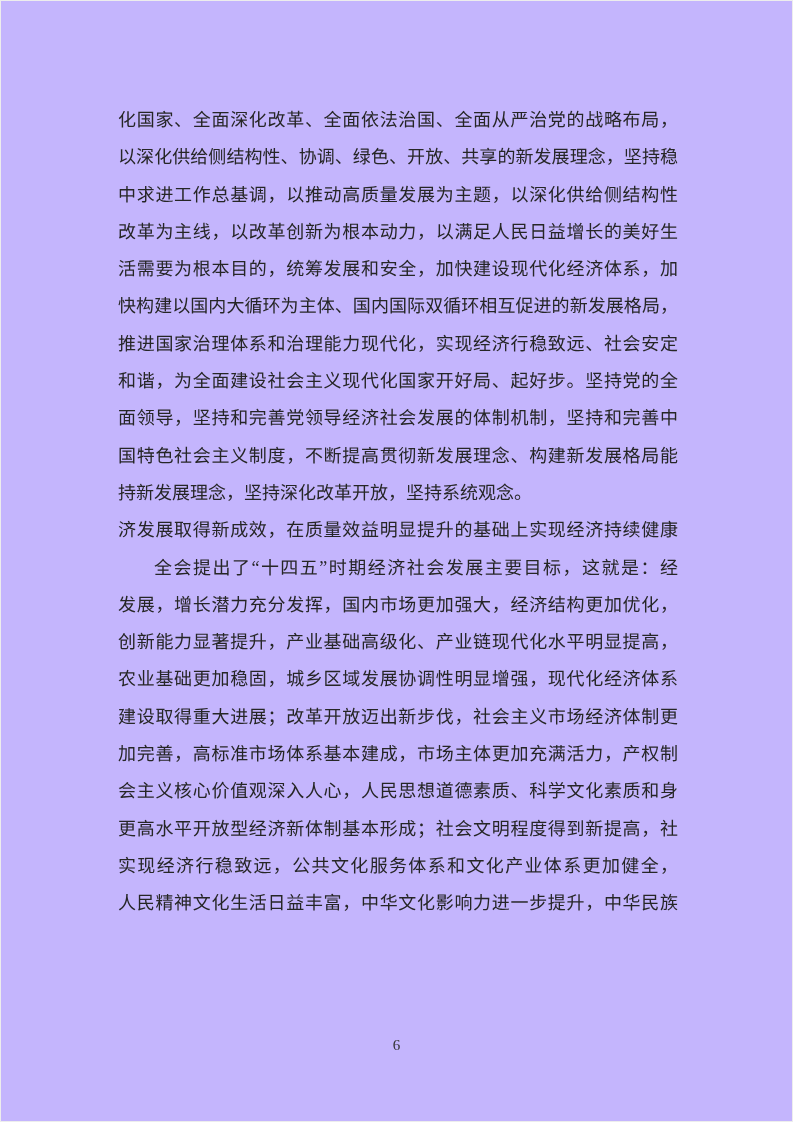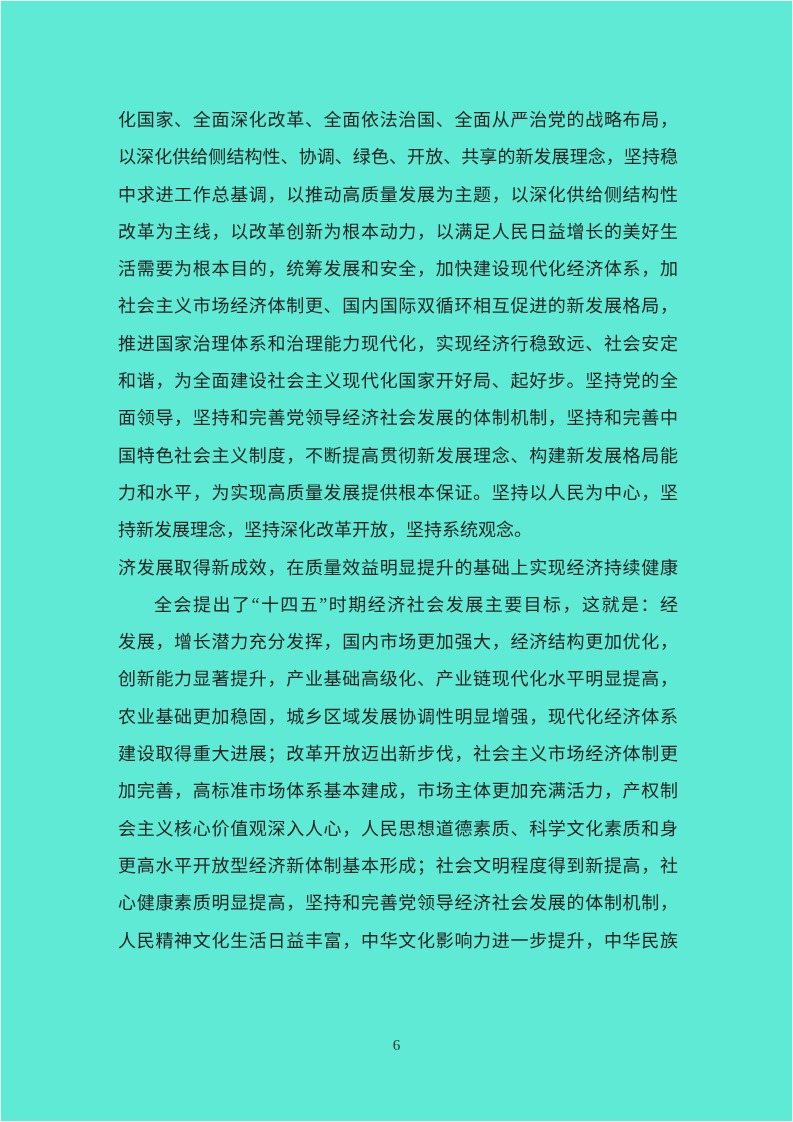--- a/index.html
+++ b/index.html
@@ -6,21 +6,21 @@
   html, body {
     margin: 0;
     padding: 0;
     background: #ffffff;
   }
   .page {
     position: relative;
     width: 793px;
     height: 1122px;
     margin: 0 auto;
-    background: #5eead4;
+    background: #c4b5fd;
     box-sizing: border-box;
     border: 1px solid #ededed;
     font-family: "Liberation Serif", "DejaVu Serif", serif;
     overflow: hidden;
     padding-left: 20px;
   }
   .text-block {
     position: absolute;
     left: 117px;
     top: 101px;
@@ -59,33 +59,32 @@
 </head>
 <body>
 
 <div class="page">
   <div class="text-block">
     <div class="line">化国家、全面深化改革、全面依法治国、全面从严治党的战略布局，</div>
     <div class="line">以深化供给侧结构性、协调、绿色、开放、共享的新发展理念，坚持稳</div>
     <div class="line">中求进工作总基调，以推动高质量发展为主题，以深化供给侧结构性</div>
     <div class="line">改革为主线，以改革创新为根本动力，以满足人民日益增长的美好生</div>
     <div class="line">活需要为根本目的，统筹发展和安全，加快建设现代化经济体系，加</div>
-    <div class="line">社会主义市场经济体制更、国内国际双循环相互促进的新发展格局，</div>
+    <div class="line">快构建以国内大循环为主体、国内国际双循环相互促进的新发展格局，</div>
     <div class="line">推进国家治理体系和治理能力现代化，实现经济行稳致远、社会安定</div>
     <div class="line">和谐，为全面建设社会主义现代化国家开好局、起好步。坚持党的全</div>
     <div class="line">面领导，坚持和完善党领导经济社会发展的体制机制，坚持和完善中</div>
     <div class="line">国特色社会主义制度，不断提高贯彻新发展理念、构建新发展格局能</div>
-    <div class="line">力和水平，为实现高质量发展提供根本保证。坚持以人民为中心，坚</div>
     <div class="line para-end">持新发展理念，坚持深化改革开放，坚持系统观念。</div>
     <div class="line">济发展取得新成效，在质量效益明显提升的基础上实现经济持续健康</div>
     <div class="line indent">全会提出了“十四五”时期经济社会发展主要目标，这就是：经</div>
     <div class="line">发展，增长潜力充分发挥，国内市场更加强大，经济结构更加优化，</div>
     <div class="line">创新能力显著提升，产业基础高级化、产业链现代化水平明显提高，</div>
     <div class="line">农业基础更加稳固，城乡区域发展协调性明显增强，现代化经济体系</div>
     <div class="line">建设取得重大进展；改革开放迈出新步伐，社会主义市场经济体制更</div>
     <div class="line">加完善，高标准市场体系基本建成，市场主体更加充满活力，产权制</div>
     <div class="line">会主义核心价值观深入人心，人民思想道德素质、科学文化素质和身</div>
     <div class="line">更高水平开放型经济新体制基本形成；社会文明程度得到新提高，社</div>
-    <div class="line">心健康素质明显提高，坚持和完善党领导经济社会发展的体制机制，</div>
+    <div class="line">实现经济行稳致远，公共文化服务体系和文化产业体系更加健全，</div>
     <div class="line">人民精神文化生活日益丰富，中华文化影响力进一步提升，中华民族</div>
   </div>
   <div class="page-number">6</div>
 </div>
 
 </body></html>

